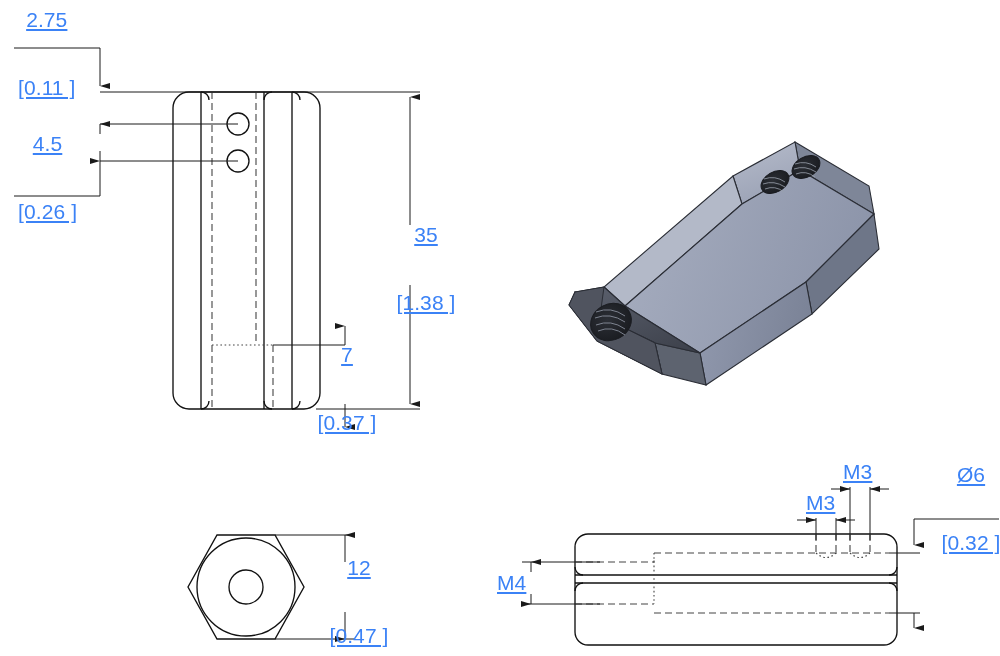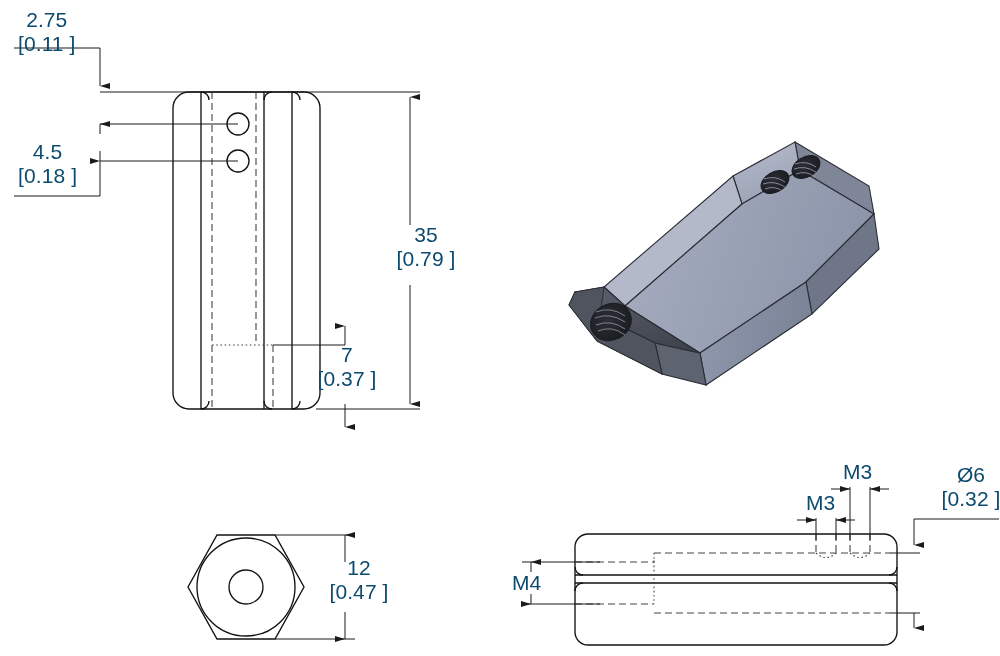--- a/index.html
+++ b/index.html
@@ -6,26 +6,27 @@
   body{
     width:1000px;height:656px;overflow:hidden;position:relative;
     font-family:"Liberation Sans","DejaVu Sans",sans-serif;
     color:#1a1a1a;
   }
   #sheet{position:absolute;inset:0;width:1000px;height:656px;}
   .dimtext{
     position:absolute;
     font-family:"Liberation Sans","DejaVu Sans",sans-serif;
     font-size:21px;
-    color:#0c4a6e;
+    color:#3b82f6;
     white-space:nowrap;
     line-height:1.12;
     letter-spacing:0.1px;
+    text-decoration:underline;
   }
-  .dimtext .l2{display:block;}
+  .dimtext .l2{display:block;margin-top:44px;}
   .ctr{text-align:center;}
   svg{display:block;}
   .obj{stroke:#111111;stroke-width:1.35;fill:none;}
   .objf{stroke:#111111;stroke-width:1.35;fill:#ffffff;}
   .hidden{stroke:#444444;stroke-width:1.1;fill:none;stroke-dasharray:7 4;}
   .dotted{stroke:#444444;stroke-width:1.1;fill:none;stroke-dasharray:1.6 2.6;}
   .ext{stroke:#1a1a1a;stroke-width:1;fill:none;}
   .arrowfill{fill:#1a1a1a;}
 </style>
 </head>
@@ -218,41 +219,41 @@
       <line class="ext" x1="889" y1="613" x2="920" y2="613"></line>
       <line class="ext" x1="914" y1="613" x2="914" y2="628" marker-end="url(#arrDown)"></line>
     </g>
   </svg>
 
   <div class="dimtext ctr" style="left:18px; top:8px;">
     <span>2.75</span>
     <span class="l2">[0.11 ]</span>
   </div>
 
-  <div class="dimtext ctr" style="left:18px; top:140px;">
+  <div class="dimtext ctr" style="left:18px; top:132px;">
     <span>4.5</span>
-    <span class="l2">[0.18 ]</span>
+    <span class="l2">[0.26 ]</span>
   </div>
 
   <div class="dimtext ctr" style="left:388px; top:223px; width:76px;">
     <span>35</span>
-    <span class="l2">[0.79 ]</span>
+    <span class="l2">[1.38 ]</span>
   </div>
 
   <div class="dimtext ctr" style="left:304px; top:343px; width:86px;">
     <span>7</span>
     <span class="l2">[0.37 ]</span>
   </div>
 
   <div class="dimtext ctr" style="left:318px; top:556px; width:82px;">
     <span>12</span>
     <span class="l2">[0.47 ]</span>
   </div>
 
-  <div class="dimtext" style="left:512px; top:571px;">
+  <div class="dimtext" style="left:497px; top:571px;">
     <span>M4</span>
   </div>
 
   <div class="dimtext" style="left:806px; top:491px;">
     <span>M3</span>
   </div>
 
   <div class="dimtext" style="left:843px; top:460px;">
     <span>M3</span>
   </div>

